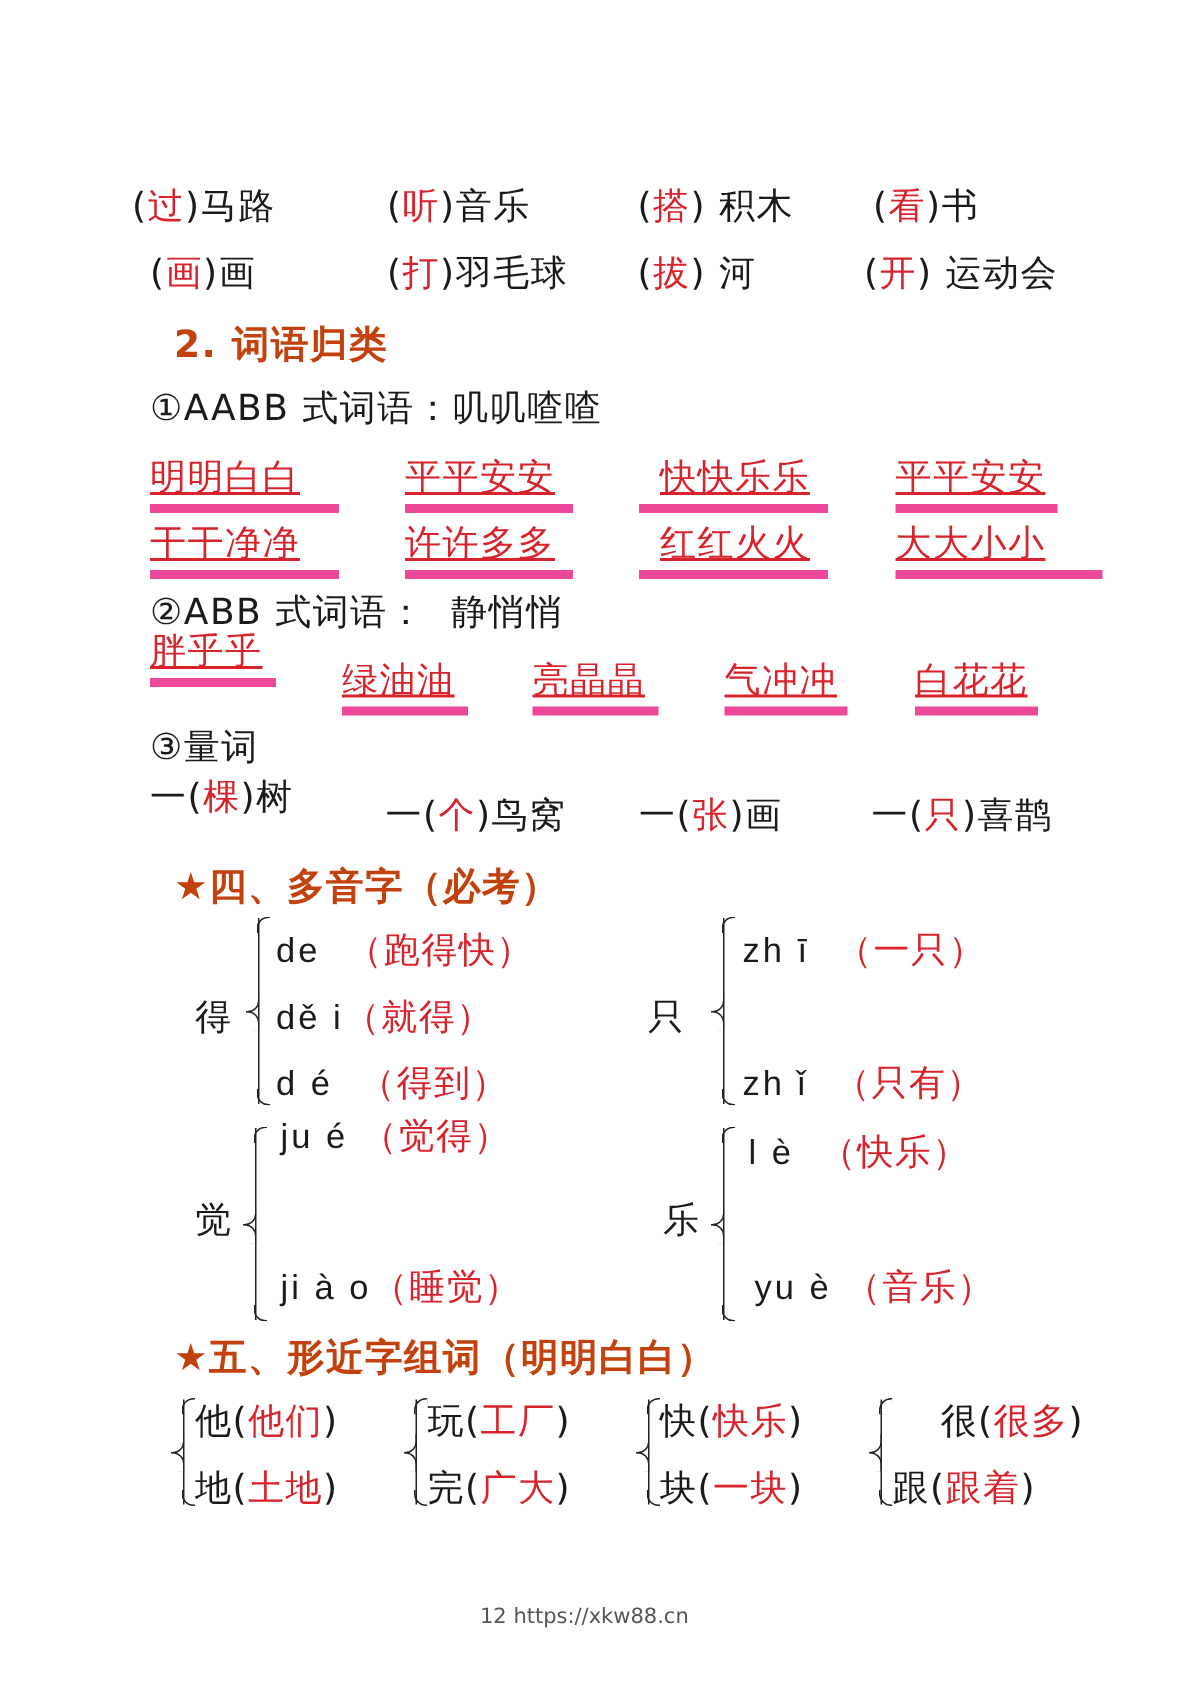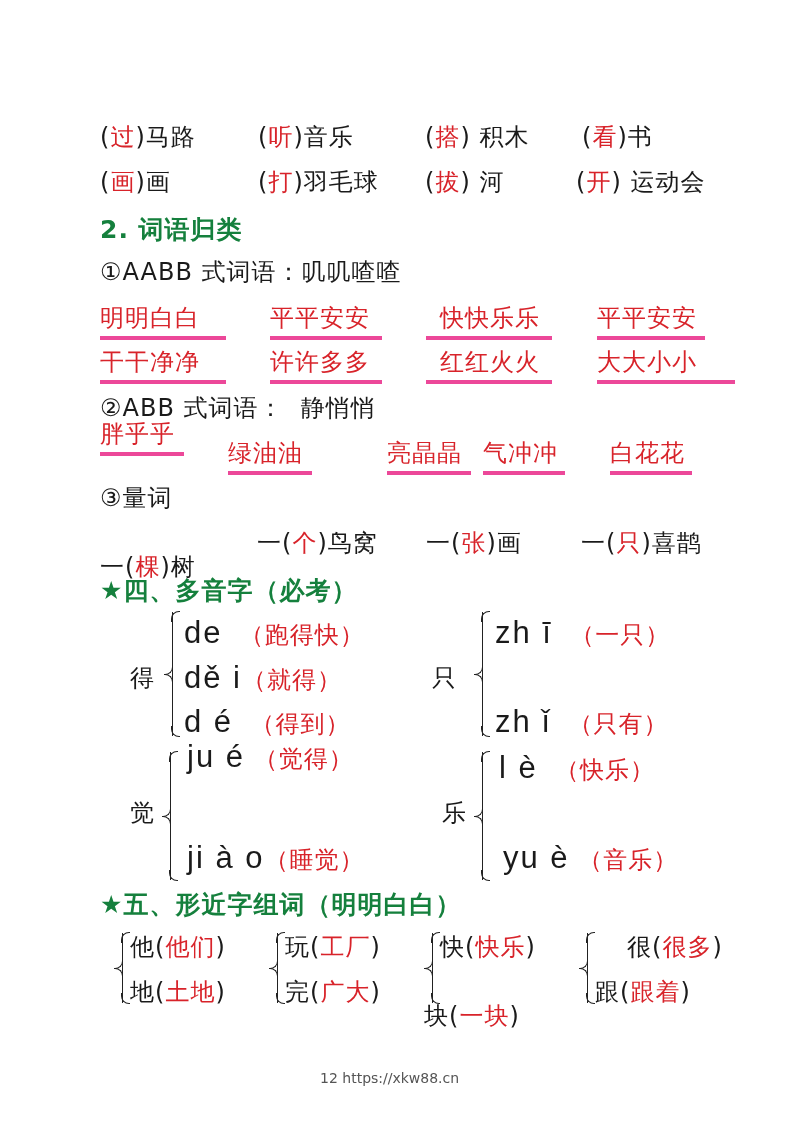--- a/index.html
+++ b/index.html
@@ -1,35 +1,35 @@
 <!DOCTYPE html>
 <html><head>
 <meta charset="utf-8">
 <style>
   html, body { margin: 0; padding: 0; background: #ffffff; }
   body { width: 793px; height: 1122px; position: relative; overflow: hidden;
          font-family: "DejaVu Sans", "Liberation Sans", sans-serif; color: #1a1a1a; }
   .abs { position: absolute; white-space: nowrap; }
   .row { font-size: 24px; line-height: 30px; letter-spacing: 1px; }
   .red { color: #d8232a; }
-  .heading { font-size: 25px; font-weight: bold; color: #15803d; letter-spacing: 1px; }
-  .ul { border-bottom: 4px solid #ec4899; padding-bottom: 3px; display: inline-block; }
+  .heading { font-size: 25px; font-weight: bold; color: #c2410c; letter-spacing: 1px; margin-left: 16px; }
+  .ul { border-bottom: 6px solid #ec4899; padding-bottom: 3px; display: inline-block; text-decoration: underline; }
   .brace { position: absolute; border-left: 1.5px solid #222; }
   .brace-top, .brace-bot { position:absolute; left:-2px; width: 8px; height: 10px; border: 1.5px solid #222; }
   .brace-top { top: -1px; border-right: none; border-bottom: none; border-radius: 8px 0 0 0; }
   .brace-bot { bottom: -1px; border-right: none; border-top: none; border-radius: 0 0 0 8px; }
   .brace-mid { position:absolute; left:-9px; width: 8px; height: 12px; top: calc(50% - 12px); border-right: 1.5px solid #222; border-bottom: 1.5px solid #222; border-radius: 0 0 8px 0; }
   .brace-mid2 { position:absolute; left:-9px; width: 8px; height: 12px; top: 50%; border-right: 1.5px solid #222; border-top: 1.5px solid #222; border-radius: 0 8px 0 0; }
-  .py { font-family: "Liberation Sans", sans-serif; font-size: 31px; letter-spacing: 2px; }
+  .py { font-family: "Liberation Sans", sans-serif; font-size: 23px; letter-spacing: 2px; }
   .footer { font-family: "DejaVu Sans", sans-serif; font-size: 14px; color: #555; }
 </style>
 </head>
 <body>
 
-<div class="abs row" style="left:100px; top:122px;">
+<div class="abs row" style="left:88px; top:122px;">
   <span>(<span class="red">过</span>)<span>马路</span></span>
 </div>
 <div class="abs row" style="left:258px; top:122px;">(<span class="red">听</span>)<span>音乐</span></div>
 <div class="abs row" style="left:425px; top:122px;">(<span class="red">搭</span>) <span>积木</span></div>
 <div class="abs row" style="left:582px; top:122px;">(<span class="red">看</span>)<span>书</span></div>
 
 <div class="abs row" style="left:100px; top:167px;">(<span class="red">画</span>)<span>画</span></div>
 <div class="abs row" style="left:258px; top:167px;">(<span class="red">打</span>)<span>羽毛球</span></div>
 <div class="abs row" style="left:425px; top:167px;">(<span class="red">拔</span>) <span>河</span></div>
 <div class="abs row" style="left:576px; top:167px;">(<span class="red">开</span>) <span>运动会</span></div>
@@ -49,27 +49,27 @@
 <div class="abs row red" style="left:270px; top:347px;"><span class="ul" style="width:112px">许许多多</span></div>
 <div class="abs row red" style="left:426px; top:347px;"><span class="ul" style="width:126px; padding-left:14px; box-sizing:border-box;">红红火火</span></div>
 <div class="abs row red" style="left:597px; top:347px;"><span class="ul" style="width:138px">大大小小</span></div>
 
 <div class="abs row" style="left:100px; top:393px;">
   <span>②ABB 式词语：</span>&nbsp;&nbsp;<span>静悄悄</span>
 </div>
 
 <div class="abs row red" style="left:100px; top:419px;"><span class="ul" style="width:84px">胖乎乎</span></div>
 <div class="abs row red" style="left:228px; top:438px;"><span class="ul" style="width:84px">绿油油</span></div>
-<div class="abs row red" style="left:355px; top:438px;margin-left:32px;"><span class="ul" style="width:84px">亮晶晶</span></div>
+<div class="abs row red" style="left:355px; top:438px;"><span class="ul" style="width:84px">亮晶晶</span></div>
 <div class="abs row red" style="left:483px; top:438px;"><span class="ul" style="width:82px">气冲冲</span></div>
 <div class="abs row red" style="left:610px; top:438px;"><span class="ul" style="width:82px">白花花</span></div>
 
 <div class="abs row" style="left:100px; top:483px;">③量词</div>
 
-<div class="abs row" style="left:100px; top:552px;"><span>一(</span><span class="red">棵</span><span>)树</span></div>
+<div class="abs row" style="left:100px; top:516px;"><span>一(</span><span class="red">棵</span><span>)树</span></div>
 <div class="abs row" style="left:257px; top:528px;"><span>一(</span><span class="red">个</span><span>)鸟窝</span></div>
 <div class="abs row" style="left:426px; top:528px;"><span>一(</span><span class="red">张</span><span>)画</span></div>
 <div class="abs row" style="left:581px; top:528px;"><span>一(</span><span class="red">只</span><span>)喜鹊</span></div>
 
 <div class="abs heading" style="left:100px; top:574px;">★四、多音字（必考）</div>
 
 <div class="abs row" style="left:130px; top:663px;">得</div>
 <div class="brace" style="left:172px; top:612px; height:124px;">
     <div class="brace-top"></div>
     <div class="brace-mid"></div>
@@ -130,21 +130,21 @@
 <div class="abs row" style="left:285px; top:932px;"><span>玩</span>(<span class="red">工厂</span>)</div>
 <div class="abs row" style="left:285px; top:977px;"><span>完</span>(<span class="red">广大</span>)</div>
 
 <div class="brace" style="left:432px; top:933px; height:70px;">
     <div class="brace-top"></div>
     <div class="brace-mid"></div>
     <div class="brace-mid2"></div>
     <div class="brace-bot"></div>
   </div>
 <div class="abs row" style="left:440px; top:932px;"><span>快</span>(<span class="red">快乐</span>)</div>
-<div class="abs row" style="left:424px; top:977px;margin-top:24px;"><span>块</span>(<span class="red">一块</span>)</div>
+<div class="abs row" style="left:440px; top:977px;"><span>块</span>(<span class="red">一块</span>)</div>
 
 <div class="brace" style="left:587px; top:933px; height:70px;">
     <div class="brace-top"></div>
     <div class="brace-mid"></div>
     <div class="brace-mid2"></div>
     <div class="brace-bot"></div>
   </div>
 <div class="abs row" style="left:627px; top:932px;"><span>很</span>(<span class="red">很多</span>)</div>
 <div class="abs row" style="left:595px; top:977px;"><span>跟</span>(<span class="red">跟着</span>)</div>
 

